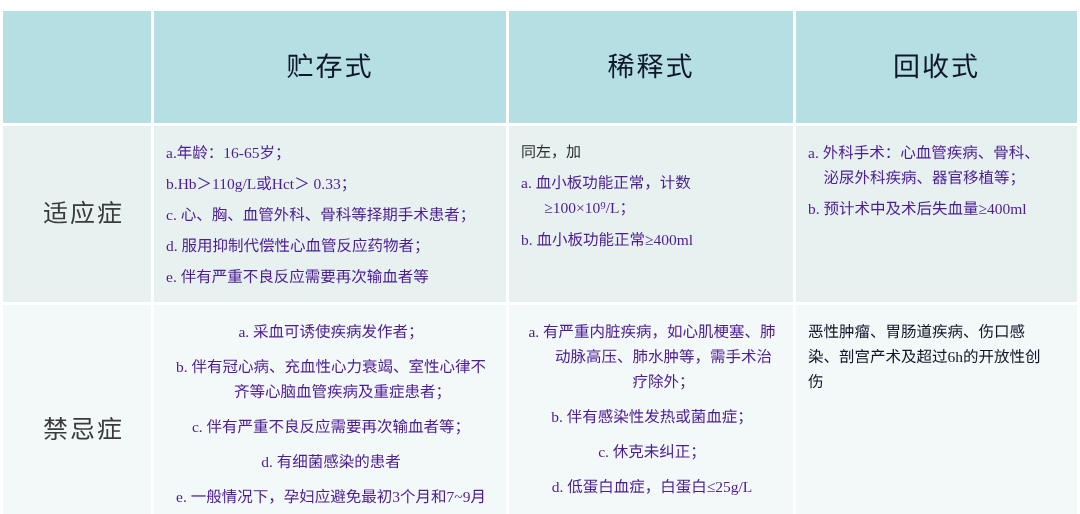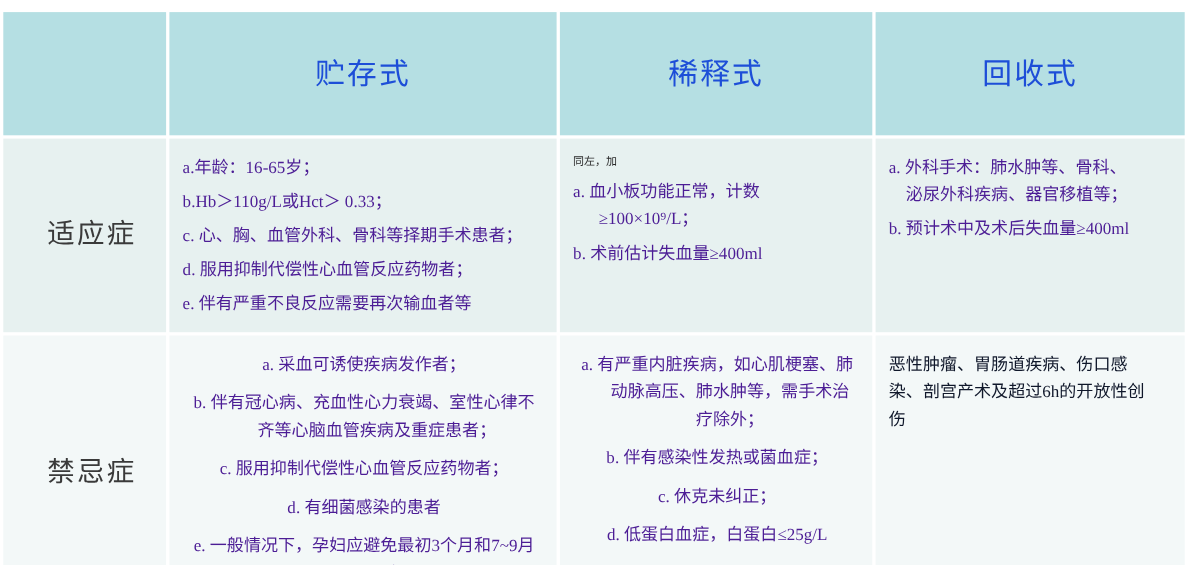--- a/index.html
+++ b/index.html
@@ -43,21 +43,21 @@
     vertical-align: middle;
     text-align: center;
     padding: 0;
     border: 0;
     font-weight: normal;
   }
   tr.header-row th.corner-cell {
     background: #b5dfe3;
   }
   .header-title {
-    color: #1d4ed8;
+    color: #0f172a;
     font-size: 27px;
     letter-spacing: 2px;
     font-family: "Liberation Serif", "DejaVu Serif", serif;
     display: block;
     line-height: 1.2;
   }
 
   
   td.row-label {
     vertical-align: middle;
@@ -102,21 +102,21 @@
 
   .cell-plain {
     color: #0f172a;
     font-size: 15.5px;
     line-height: 1.62;
     white-space: pre-wrap;
     font-family: "Liberation Serif", "DejaVu Serif", serif;
   }
   .cell-lead {
     color: #2b2b2b;
-    font-size: 10px;
+    font-size: 15px;
     line-height: 1.62;
     margin: 0 0 6px 0;
     font-family: "Liberation Serif", "DejaVu Serif", serif;
   }
 
   
   tr.row-light ul.item-list li { margin-bottom: 10px; text-align: center; }
 </style>
 </head>
 <body>
@@ -159,44 +159,44 @@
             <li>c. 心、胸、血管外科、骨科等择期手术患者；</li>
             <li>d. 服用抑制代偿性心血管反应药物者；</li>
             <li>e. 伴有严重不良反应需要再次输血者等</li>
           </ul>
         </td>
         <td class="body-cell">
           <div class="cell-lead">同左，加</div>
           <ul class="item-list">
             <li>a. 血小板功能正常，计数
       ≥100×10⁹/L；</li>
-            <li>b. 术前估计失血量≥400ml</li>
-          </ul>
-        </td>
-        <td class="body-cell">
-
-          <ul class="item-list">
-            <li>a. 外科手术：肺水肿等、骨科、
+            <li>b. 血小板功能正常≥400ml</li>
+          </ul>
+        </td>
+        <td class="body-cell">
+
+          <ul class="item-list">
+            <li>a. 外科手术：心血管疾病、骨科、
     泌尿外科疾病、器官移植等；</li>
             <li>b. 预计术中及术后失血量≥400ml</li>
           </ul>
         </td>
       </tr>
 
       <tr class="row-light">
         <td class="row-label">
           <span class="row-label-text">禁忌症</span>
         </td>
         <td class="body-cell">
 
           <ul class="item-list">
             <li>a. 采血可诱使疾病发作者；</li>
             <li>b. 伴有冠心病、充血性心力衰竭、室性心律不
       齐等心脑血管疾病及重症患者；</li>
-            <li>c. 服用抑制代偿性心血管反应药物者；</li>
+            <li>c. 伴有严重不良反应需要再次输血者等；</li>
             <li>d. 有细菌感染的患者</li>
             <li>e. 一般情况下，孕妇应避免最初3个月和7~9月
       间采血</li>
           </ul>
         </td>
         <td class="body-cell">
 
           <ul class="item-list">
             <li>a. 有严重内脏疾病，如心肌梗塞、肺
       动脉高压、肺水肿等，需手术治

